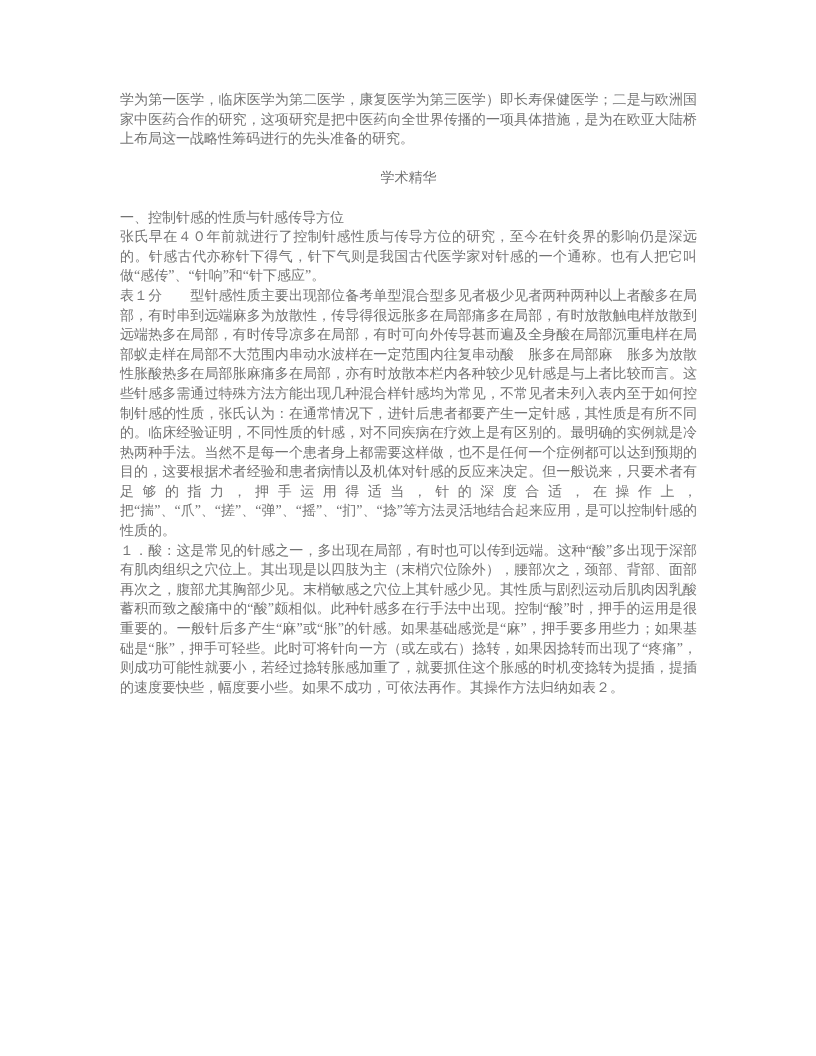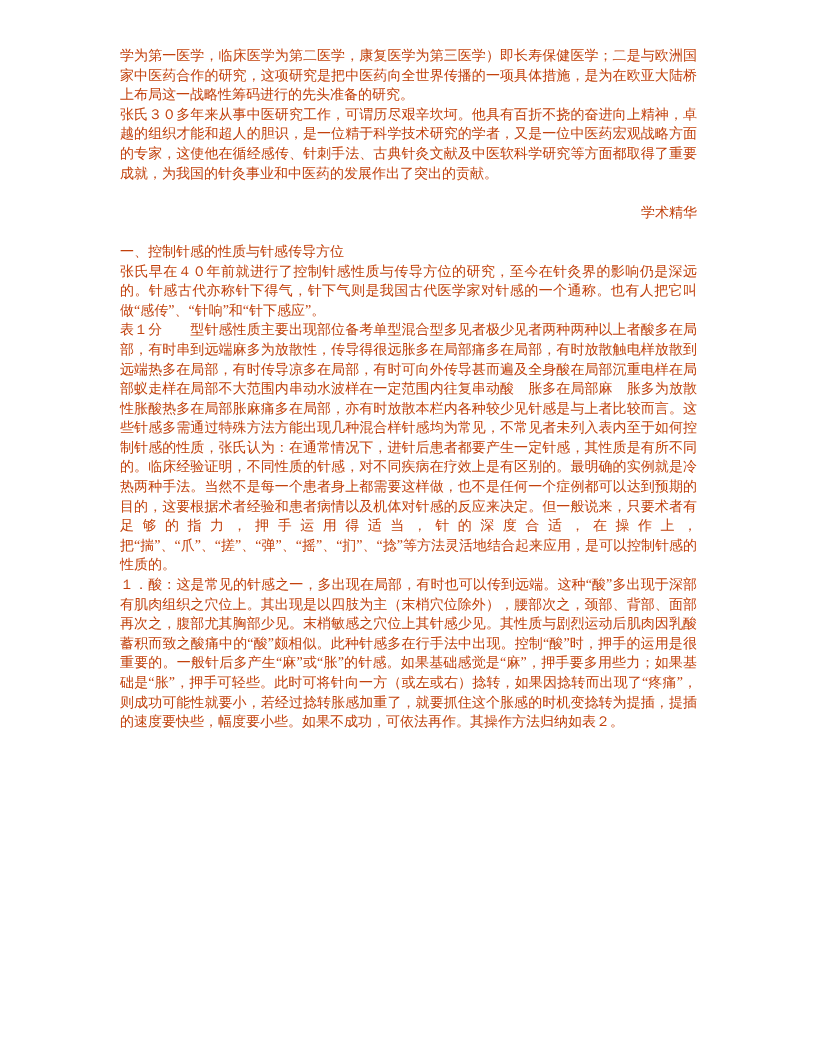--- a/index.html
+++ b/index.html
@@ -9,48 +9,47 @@
     background: #ffffff;
   }
   body {
     width: 816px;
     height: 1056px;
     overflow: hidden;
   }
   .page {
     width: 816px;
     height: 1056px;
-    padding: 46px 119px 0 120px;
+    padding: 90px 119px 0 120px;
     background: #ffffff;
     font-family: "Liberation Serif", "DejaVu Serif", serif;
     font-size: 14px;
     line-height: 19.6px;
-    color: #c2410c;
+    color: #737373;
   }
   .para {
     margin: 0;
     text-align: justify;
     text-justify: inter-ideograph;
     word-break: break-all;
   }
   .heading-main {
     margin: 19.6px 0;
-    text-align: right;
+    text-align: center;
   }
   .heading-sub {
     margin: 10px 0 0 0;
     text-align: left;
   }
 </style>
 </head>
 <body>
 
 <div class="page">
   <p class="para">学为第一医学，临床医学为第二医学，康复医学为第三医学）即长寿保健医学；二是与欧洲国家中医药合作的研究，这项研究是把中医药向全世界传播的一项具体措施，是为在欧亚大陆桥上布局这一战略性筹码进行的先头准备的研究。</p>
-  <p class="para">张氏３０多年来从事中医研究工作，可谓历尽艰辛坎坷。他具有百折不挠的奋进向上精神，卓越的组织才能和超人的胆识，是一位精于科学技术研究的学者，又是一位中医药宏观战略方面的专家，这使他在循经感传、针刺手法、古典针灸文献及中医软科学研究等方面都取得了重要成就，为我国的针灸事业和中医药的发展作出了突出的贡献。</p>
 
   <p class="para heading-main">学术精华</p>
   <p class="para heading-sub">一、控制针感的性质与针感传导方位</p>
 
   <p class="para">张氏早在４０年前就进行了控制针感性质与传导方位的研究，至今在针灸界的影响仍是深远的。针感古代亦称针下得气，针下气则是我国古代医学家对针感的一个通称。也有人把它叫做“感传”、“针响”和“针下感应”。</p>
   <p class="para">表１分　　型针感性质主要出现部位备考单型混合型多见者极少见者两种两种以上者酸多在局部，有时串到远端麻多为放散性，传导得很远胀多在局部痛多在局部，有时放散触电样放散到远端热多在局部，有时传导凉多在局部，有时可向外传导甚而遍及全身酸在局部沉重电样在局部蚁走样在局部不大范围内串动水波样在一定范围内往复串动酸　胀多在局部麻　胀多为放散性胀酸热多在局部胀麻痛多在局部，亦有时放散本栏内各种较少见针感是与上者比较而言。这些针感多需通过特殊方法方能出现几种混合样针感均为常见，不常见者未列入表内至于如何控制针感的性质，张氏认为：在通常情况下，进针后患者都要产生一定针感，其性质是有所不同的。临床经验证明，不同性质的针感，对不同疾病在疗效上是有区别的。最明确的实例就是冷热两种手法。当然不是每一个患者身上都需要这样做，也不是任何一个症例都可以达到预期的目的，这要根据术者经验和患者病情以及机体对针感的反应来决定。但一般说来，只要术者有足够的指力，押手运用得适当，针的深度合适，在操作上，把“揣”、“爪”、“搓”、“弹”、“摇”、“扪”、“捻”等方法灵活地结合起来应用，是可以控制针感的性质的。</p>
   <p class="para">１．酸：这是常见的针感之一，多出现在局部，有时也可以传到远端。这种“酸”多出现于深部有肌肉组织之穴位上。其出现是以四肢为主（末梢穴位除外），腰部次之，颈部、背部、面部再次之，腹部尤其胸部少见。末梢敏感之穴位上其针感少见。其性质与剧烈运动后肌肉因乳酸蓄积而致之酸痛中的“酸”颇相似。此种针感多在行手法中出现。控制“酸”时，押手的运用是很重要的。一般针后多产生“麻”或“胀”的针感。如果基础感觉是“麻”，押手要多用些力；如果基础是“胀”，押手可轻些。此时可将针向一方（或左或右）捻转，如果因捻转而出现了“疼痛”，则成功可能性就要小，若经过捻转胀感加重了，就要抓住这个胀感的时机变捻转为提插，提插的速度要快些，幅度要小些。如果不成功，可依法再作。其操作方法归纳如表２。</p>
 </div>
 
 </body></html>

